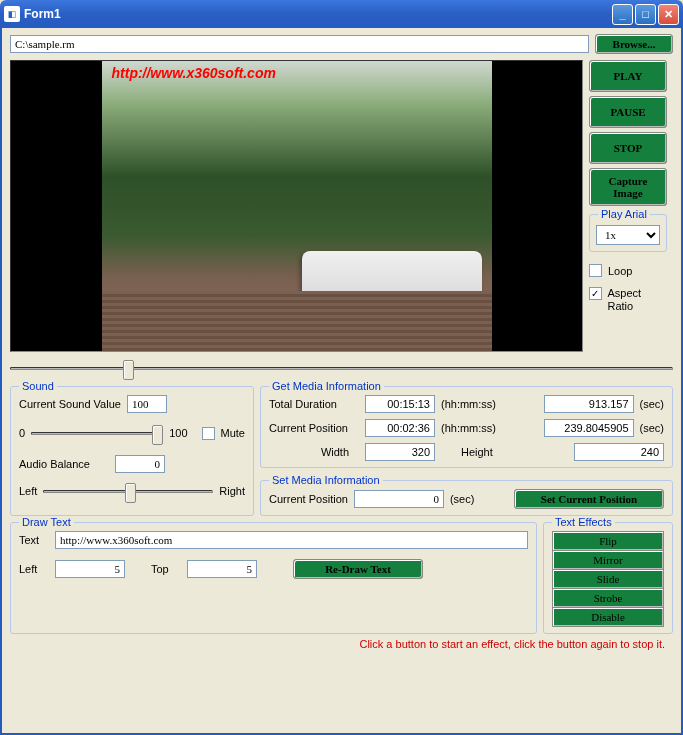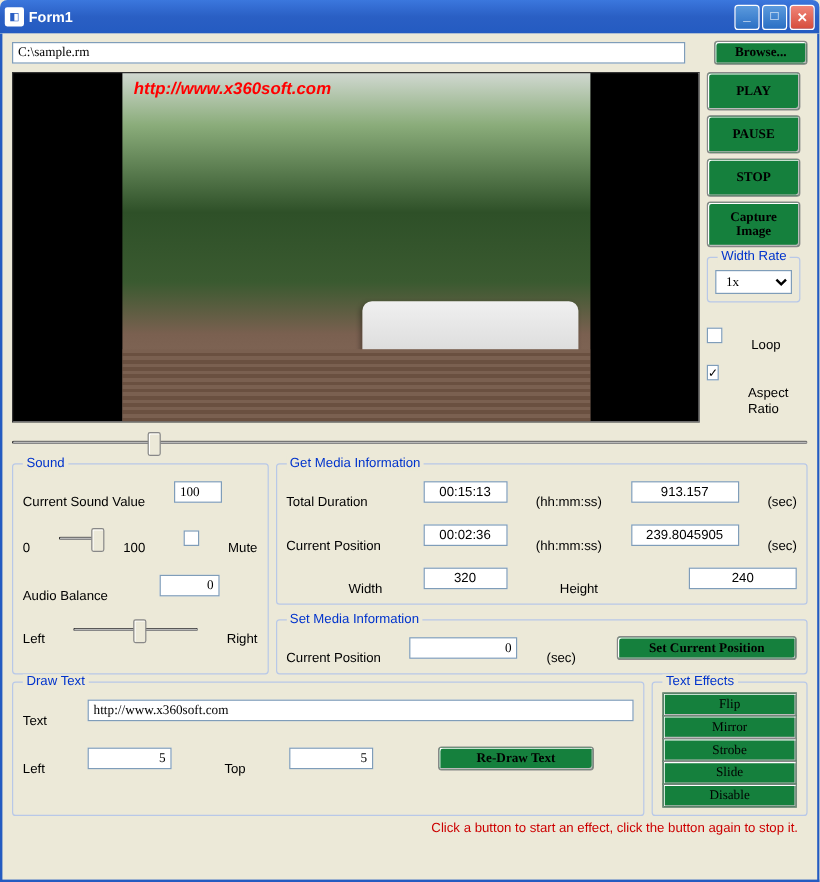--- a/index.html
+++ b/index.html
@@ -5,38 +5,38 @@
 * { box-sizing: border-box; margin: 0; padding: 0; }
 body { font-family: Tahoma, sans-serif; font-size: 11px; background: #ece9d8; width: 683px; height: 735px; overflow: hidden; }
 .titlebar { height: 28px; background: linear-gradient(to bottom, #3b77dd 0%, #2a5fc4 50%, #245bc1 100%); display: flex; align-items: center; padding: 0 4px; color: #fff; border-radius: 6px 6px 0 0; }
 .titlebar .icon { width: 16px; height: 16px; background: #fff; margin-right: 4px; border-radius: 2px; display: flex; align-items: center; justify-content: center; font-size: 9px; color: #2a5fc4; }
 .titlebar .title { flex: 1; font-weight: bold; font-size: 12px; }
 .titlebar .winbtns { display: flex; gap: 2px; }
 .titlebar .winbtn { width: 21px; height: 21px; border-radius: 3px; border: 1px solid #fff; display: flex; align-items: center; justify-content: center; font-size: 11px; color: #fff; font-weight: bold; }
 .titlebar .winbtn.close { background: linear-gradient(to bottom, #f08578, #d64d3c); }
 .titlebar .winbtn.mm { background: linear-gradient(to bottom, #5b9add, #2a6fc4); }
 .content { padding: 6px 8px; background: #ece9d8; border: 2px solid #245bc1; border-top: none; height: 707px; }
-.row { display: flex; align-items: center; gap: 24px; }
+.row { display: flex; align-items: center; gap: 6px; }
 input[type=text], select { font-family: Tahoma; font-size: 11px; padding: 2px 4px; border: 1px solid #7f9db9; background: #fff; }
 .btn { font-family: Tahoma; font-size: 11px; padding: 3px 6px; background: #15803d; border: 1px solid #888; border-radius: 3px; box-shadow: inset 1px 1px 0 #fff, inset -1px -1px 0 #bbb; cursor: pointer; text-align: center; }
 .filepath { flex: 1; }
 .video-area { display: flex; gap: 6px; margin-top: 6px; }
 .video-frame { width: 573px; height: 292px; background: #000; border: 1px inset #888; position: relative; display: flex; align-items: center; justify-content: center; }
 .video-content { width: 390px; height: 100%; background: linear-gradient(to bottom, #d0d8d0 0%, #8aac7a 15%, #2e5028 40%, #3a5a30 60%, #7a6050 75%, #8a7060 100%); position: relative; overflow: hidden; }
 .video-url { position: absolute; top: 4px; left: 10px; color: #f00; font-weight: bold; font-style: italic; font-size: 14px; font-family: Arial; }
 .sidebuttons { width: 78px; display: flex; flex-direction: column; gap: 4px; }
 .sidebuttons .btn { height: 32px; font-weight: bold; display: flex; align-items: center; justify-content: center; }
 .fieldset { border: 1px solid #b8c8e8; border-radius: 3px; padding: 8px 8px 6px 8px; margin-top: 6px; position: relative; }
 .fieldset .legend { position: absolute; top: -7px; left: 8px; background: #ece9d8; padding: 0 3px; color: #0033cc; font-size: 11px; }
 .slider-track { height: 24px; display: flex; align-items: center; position: relative; }
 .slider-bar { flex: 1; height: 3px; background: #b8b8b8; border: 1px inset #888; border-radius: 2px; position: relative; }
 .slider-thumb { position: absolute; top: -8px; width: 11px; height: 20px; background: #ece9d8; border: 1px solid #888; border-radius: 2px; box-shadow: inset 1px 1px 0 #fff; }
 .checkbox { width: 13px; height: 13px; border: 1px solid #7f9db9; background: #fff; display: inline-flex; align-items: center; justify-content: center; font-size: 10px; }
-.lbl { color: #000; margin-top: 18px; }
-.val-box { text-align: center; background: #fff; border: 1px solid #7f9db9; padding: 2px 4px; display: inline-block; }
+.lbl { color: #000; }
+.val-box { text-align: right; background: #fff; border: 1px solid #7f9db9; padding: 2px 4px; display: inline-block; }
 .bottom-row { display: flex; gap: 6px; }
 .status-msg { text-align: right; color: #c00; font-size: 11px; margin-top: 4px; padding-right: 8px; }
 </style>
 </head>
 <body>
 
 <div class="titlebar">
   <div class="icon">◧</div>
   <div class="title">Form1</div>
   <div class="winbtns">
@@ -59,21 +59,21 @@
         <div style="position:absolute;bottom:30px;right:10px;width:180px;height:70px;background:linear-gradient(to bottom,#f0f0f0,#d0d0d0);border-radius:8px 8px 2px 2px;box-shadow:-2px 2px 4px rgba(0,0,0,0.3)"></div>
         <div style="position:absolute;bottom:0;left:0;right:0;height:60px;background:repeating-linear-gradient(0deg,#6a5040,#6a5040 3px,#7a6050 3px,#7a6050 6px)"></div>
       </div>
     </div>
     <div class="sidebuttons">
       <button class="btn">PLAY</button>
       <button class="btn">PAUSE</button>
       <button class="btn">STOP</button>
       <button class="btn" style="height:38px">Capture Image</button>
       <div class="fieldset" style="margin-top:4px;padding:10px 6px 6px 6px">
-        <div class="legend">Width Rate</div>
+        <div class="legend">Play Arial</div>
         <select style="width:100%"><option>1x</option></select>
       </div>
       <div class="row" style="margin-top:8px">
           <span class="checkbox"></span>
           <span class="lbl">Loop</span>
         </div>
       <div class="row" style="margin-top:6px;align-items:flex-start">
           <span class="checkbox">✓</span>
           <span class="lbl" style="line-height:1.2">Aspect Ratio</span>
         </div>
@@ -168,21 +168,21 @@
         <span class="lbl" style="margin-left:20px;width:30px">Top</span>
         <input type="text" style="width: 70px; text-align: right;" value="5">
         <button class="btn" style="margin-left:30px;width:130px;font-weight:bold">Re-Draw Text</button>
       </div>
     </div>
     <div class="fieldset" style="width:130px">
       <div class="legend">Text Effects</div>
       <div style="display:flex;flex-direction:column">
         <button class="btn" style="border-radius:0;margin-bottom:-1px">Flip</button>
         <button class="btn" style="border-radius:0;margin-bottom:-1px">Mirror</button>
+        <button class="btn" style="border-radius:0;margin-bottom:-1px">Slide</button>
         <button class="btn" style="border-radius:0;margin-bottom:-1px">Strobe</button>
-        <button class="btn" style="border-radius:0;margin-bottom:-1px">Slide</button>
         <button class="btn" style="border-radius:0">Disable</button>
       </div>
     </div>
   </div>
 
   <div class="status-msg">Click a button to start an effect, click the button again to stop it.</div>
 </div>
 
 </body></html>

